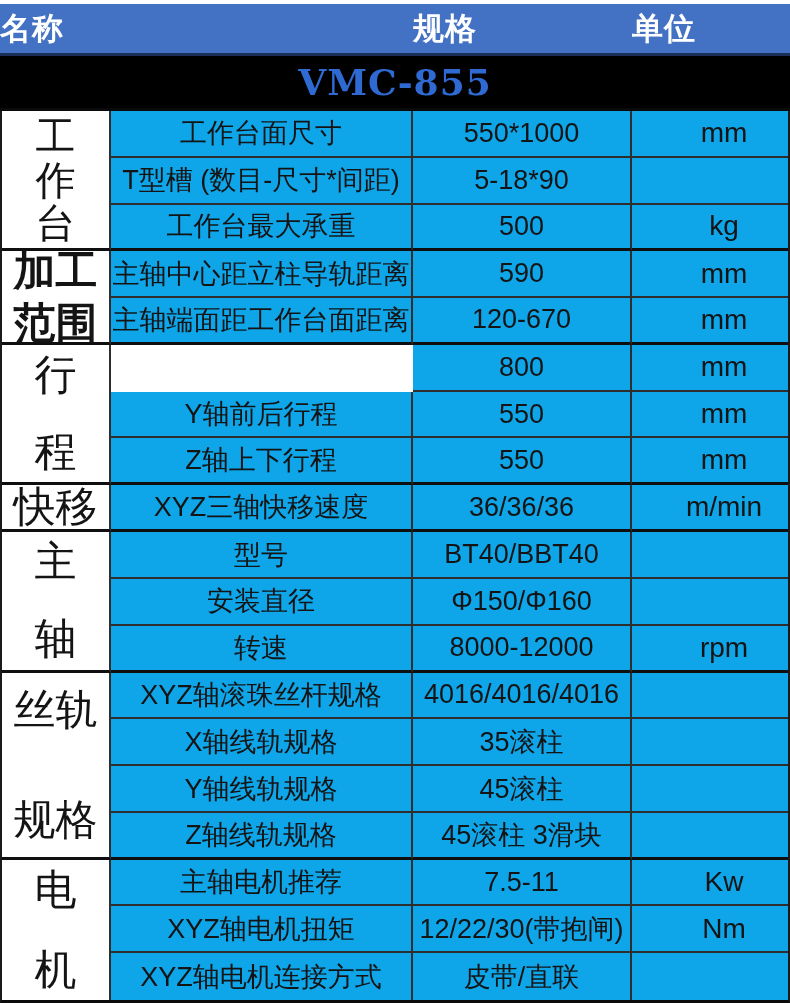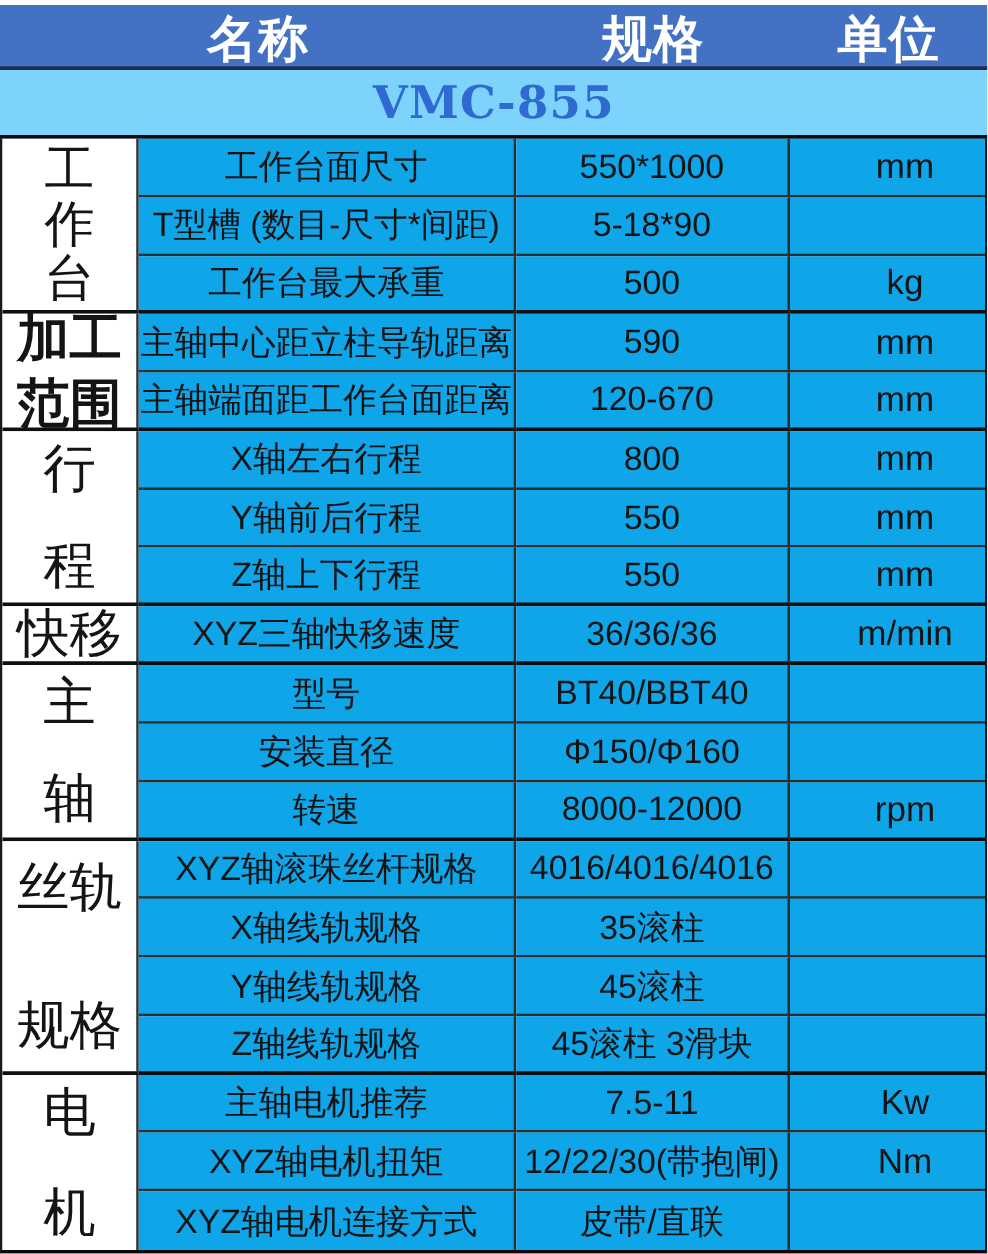--- a/index.html
+++ b/index.html
@@ -15,34 +15,33 @@
   
   .thead {
     height: 49px;
     background: #4372c4;
     border-bottom: 3px solid #1b2e55;
     display: grid;
     grid-template-columns: 413px 219px 158px;
     align-items: center;
   }
   .th {
-    text-align: center;
     color: #ffffff;
-    font-size: 40px;
+    font-size: 31px;
     font-weight: bold;
     letter-spacing: 1px;
   }
   
   .model-row {
     height: 52px;
     border-bottom: 3px solid #0a0a0a;
     display: flex;
     align-items: center;
     justify-content: center;
-    background: #7dd3fc;
+    background: #000000;
   }
   .model {
     font-family: "DejaVu Serif", "Liberation Serif", serif;
     font-size: 36px;
     font-weight: 600;
     color: #2e6ad2;
     letter-spacing: 1px;
   }
   
   .tbody {
@@ -134,21 +133,20 @@
     <div class="cell c-spec">590</div>
     <div class="cell c-unit">mm</div>
     <div class="cell c-name gb">主轴端面距工作台面距离</div>
     <div class="cell c-spec gb">120-670</div>
     <div class="cell c-unit gb">mm</div>
 
     <div class="gcell span3 g-ends gb">
       <span>行</span>
       <span>程</span>
     </div>
-    <div class="cell c-name">X轴左右行程</div>
     <div class="cell c-spec">800</div>
     <div class="cell c-unit">mm</div>
     <div class="cell c-name">Y轴前后行程</div>
     <div class="cell c-spec">550</div>
     <div class="cell c-unit">mm</div>
     <div class="cell c-name gb">Z轴上下行程</div>
     <div class="cell c-spec gb">550</div>
     <div class="cell c-unit gb">mm</div>
 
     <div class="gcell g-single gb">

